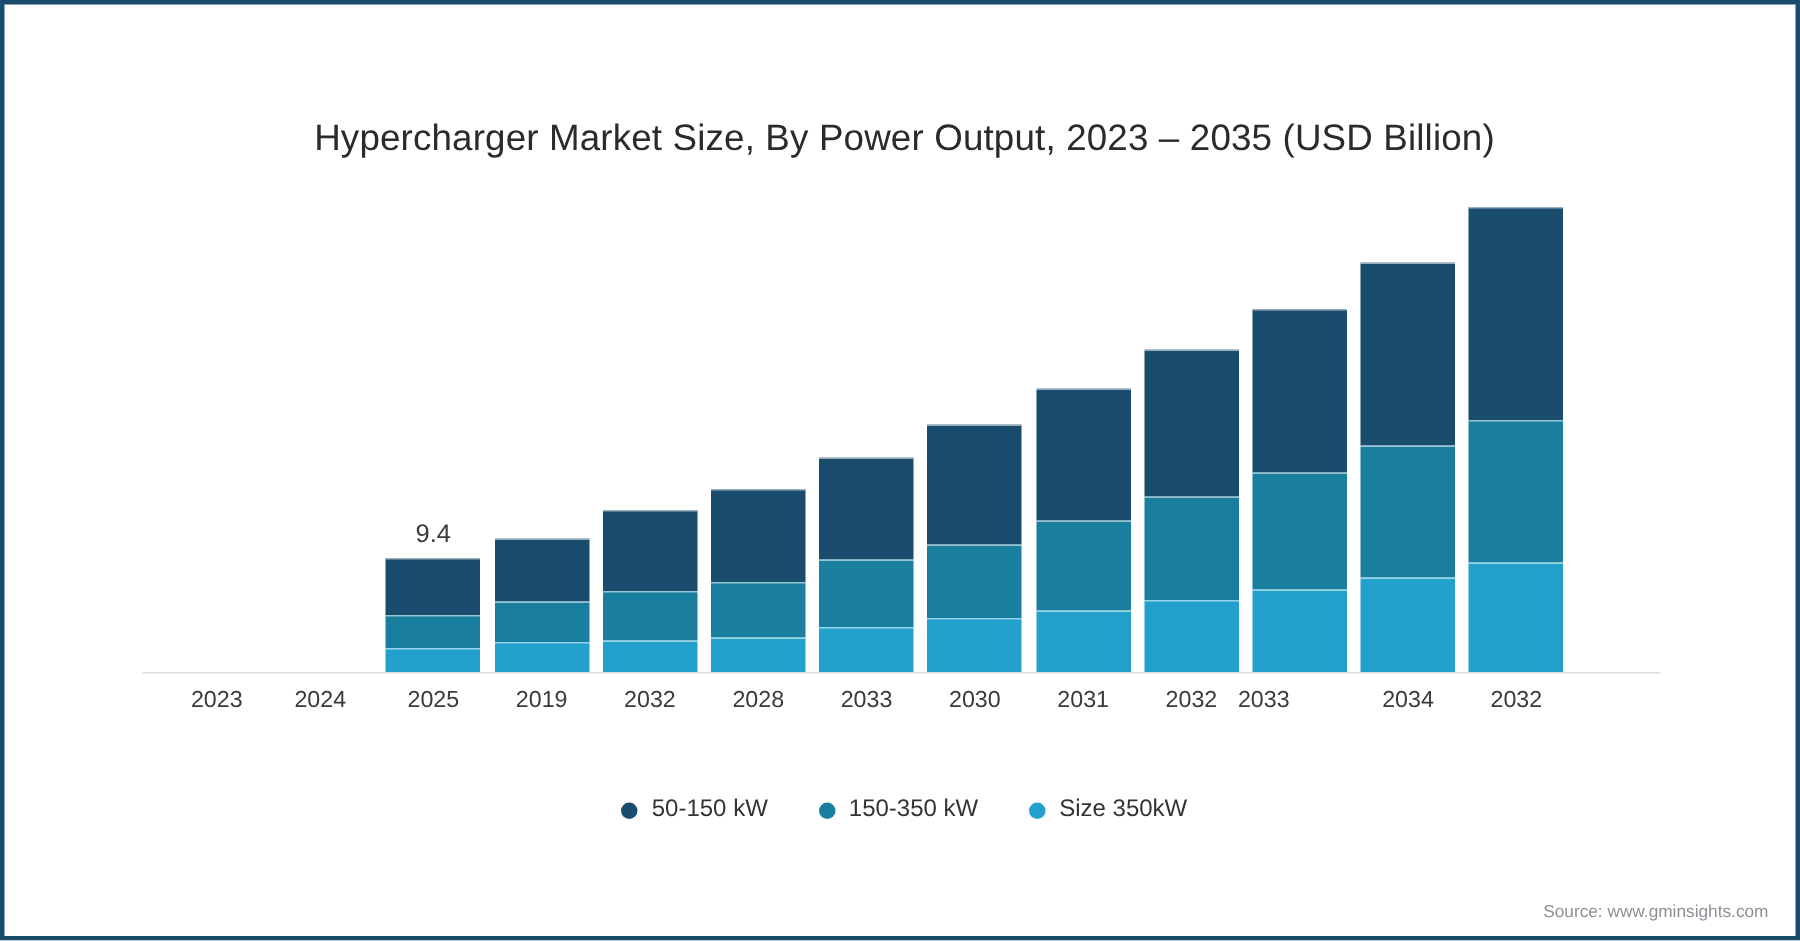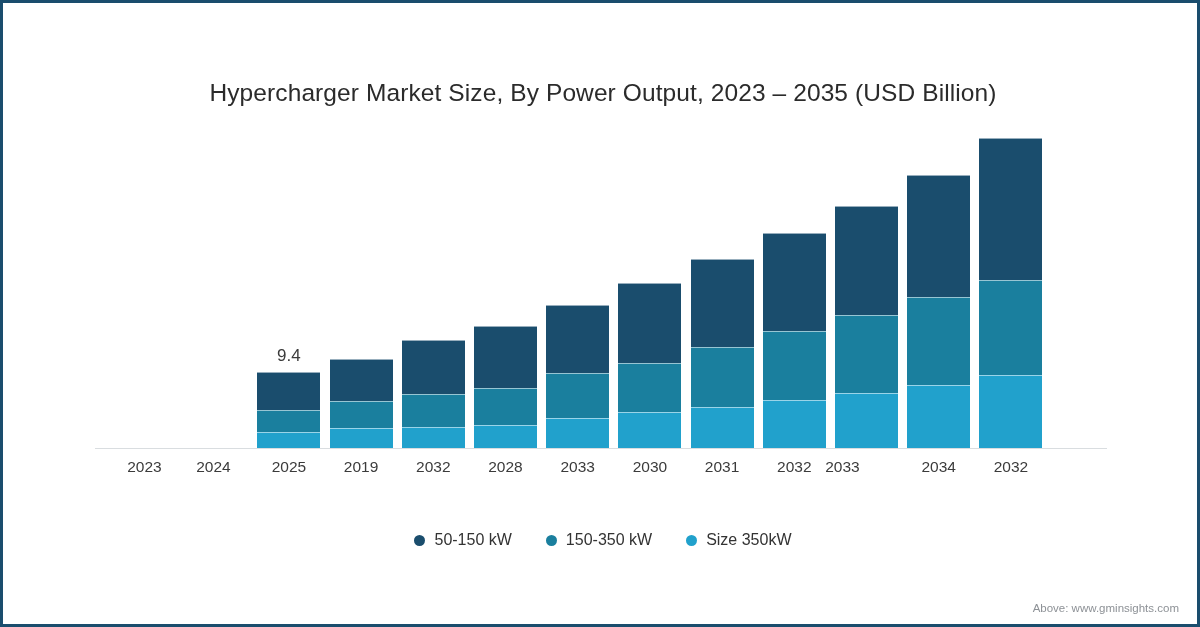--- a/index.html
+++ b/index.html
@@ -234,15 +234,15 @@
       <div class="legend-item">
         <span class="legend-dot" style="background: rgb(26, 127, 158);"></span>
         <span>150-350 kW</span>
       </div>
       <div class="legend-item">
         <span class="legend-dot" style="background: rgb(33, 161, 204);"></span>
         <span>Size 350kW</span>
       </div>
     </div>
 
-  <div class="source">Above: www.gminsights.com</div>
+  <div class="source">Source: www.gminsights.com</div>
 
 </div>
 
 </body></html>

